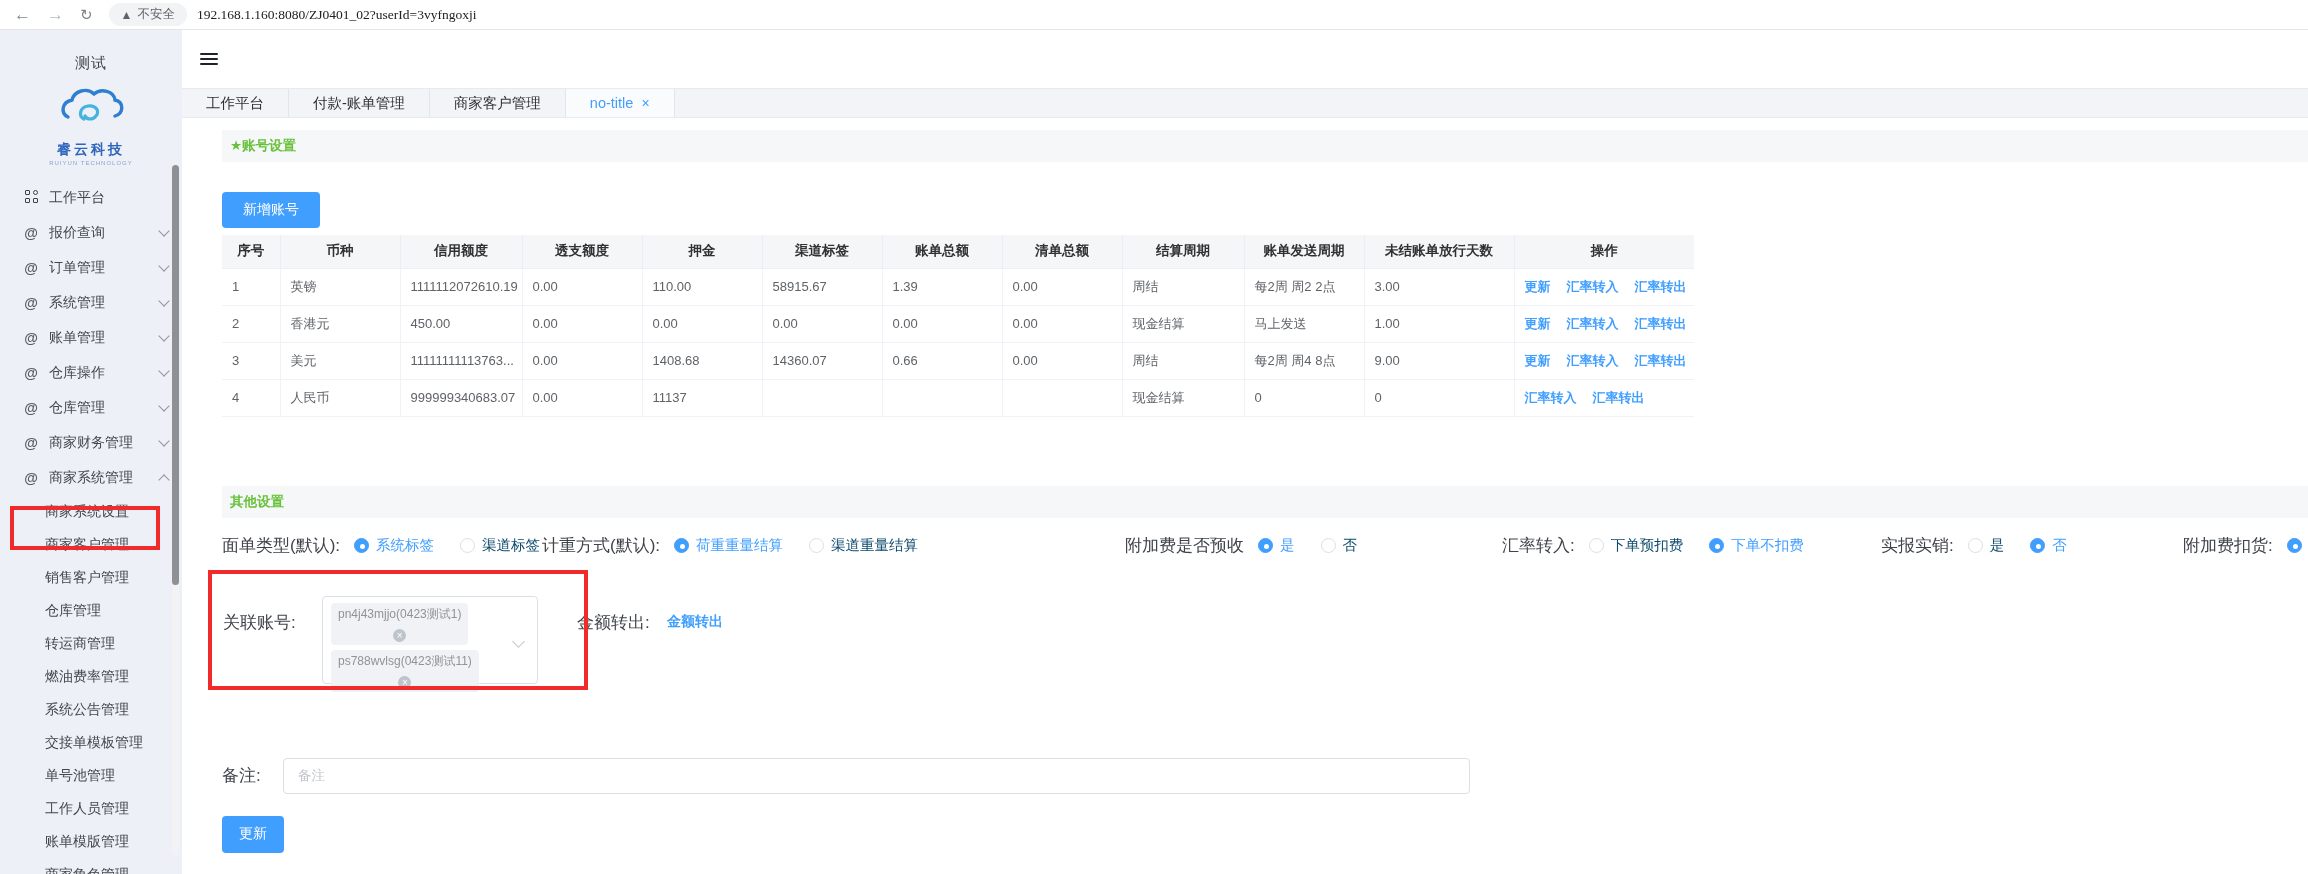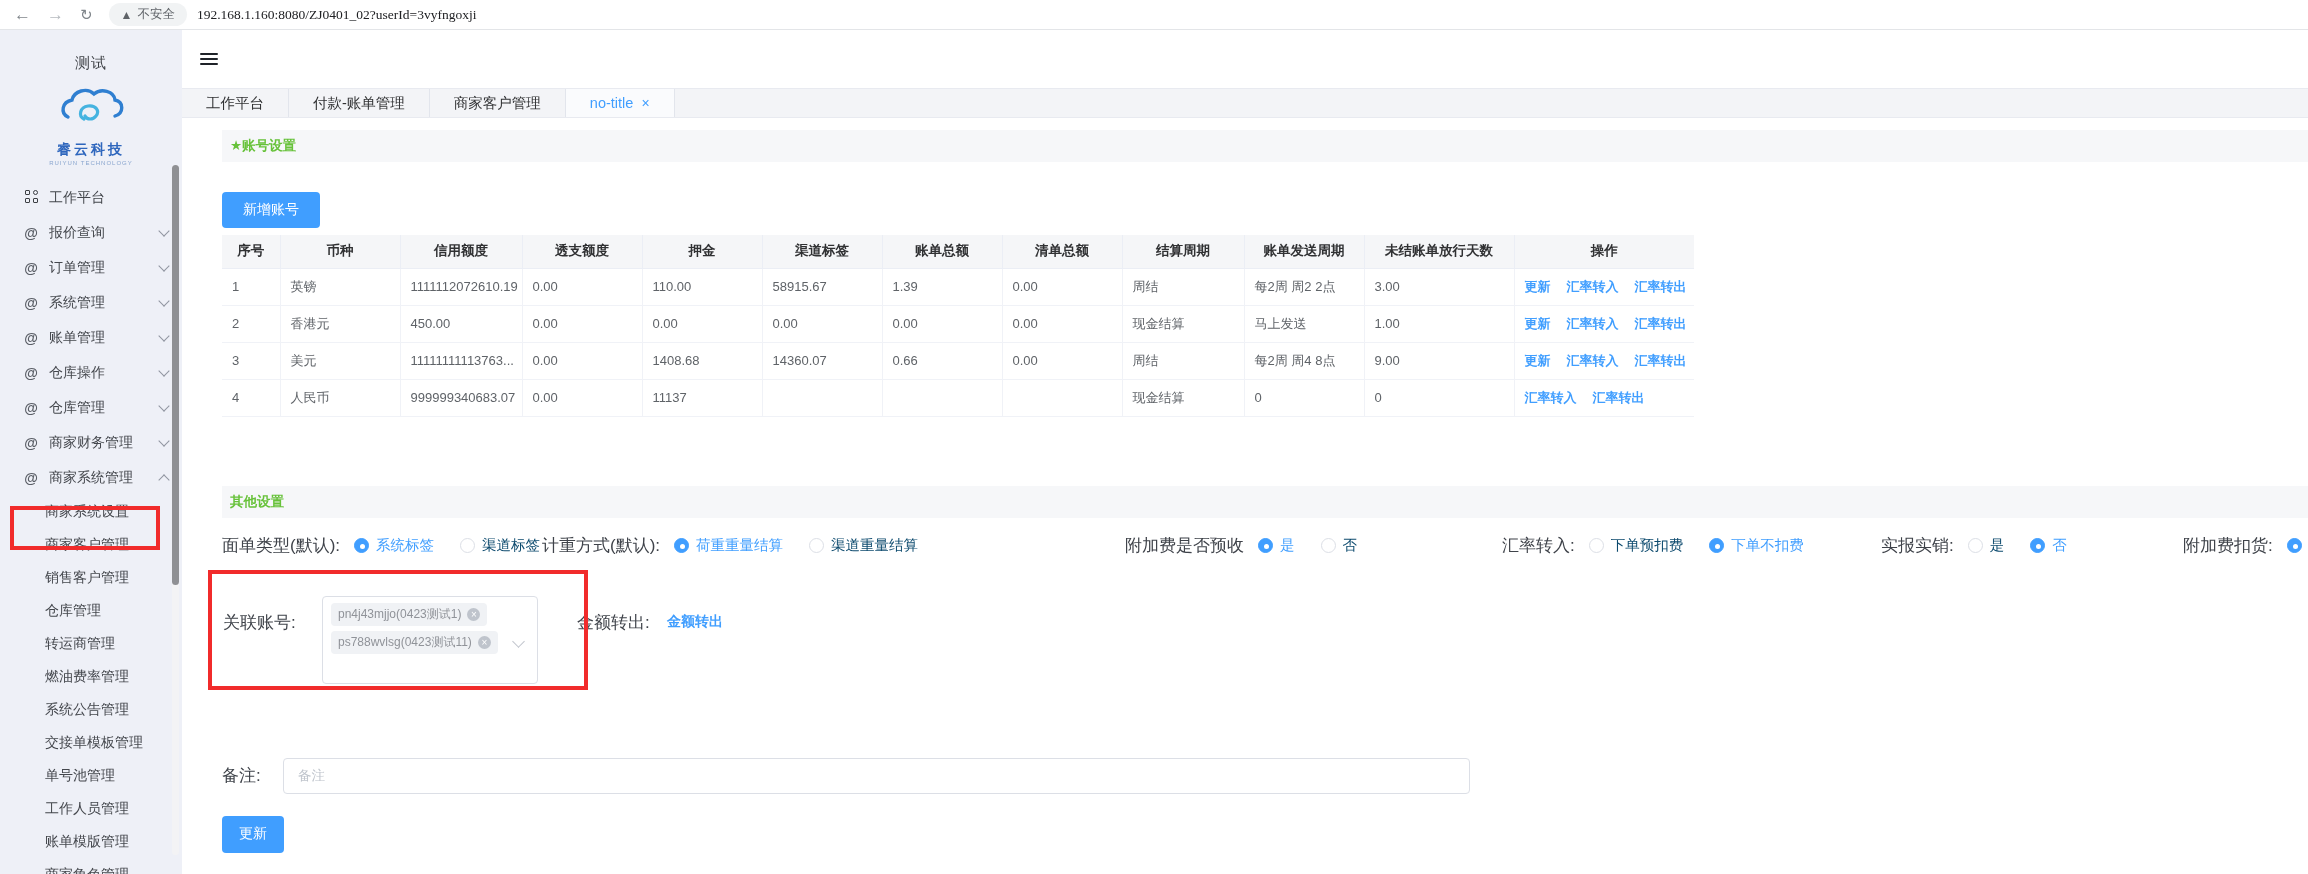--- a/index.html
+++ b/index.html
@@ -77,21 +77,21 @@
   .radio-dot { width:15px; height:15px; border-radius:50%; border:1px solid #dcdfe6; background:#fff; margin-right:7px; flex:none; position:relative; }
   .radio-opt.sel .radio-dot { background:#409eff; border-color:#409eff; }
   .radio-opt.sel .radio-dot::after { content:""; position:absolute; left:5px; top:5px; width:5px; height:5px; border-radius:50%; background:#fff; }
   .radio-text { font-size:14.5px; color:#0c4a6e; }
   .radio-opt.sel .radio-text { color:#409eff; }
 
   
   .assoc-row { position:relative; margin-top:36px; height:120px; }
   .assoc-label { position:absolute; left:1px; top:15px; font-size:17px; color:#3f434a; }
   .multiselect { position:absolute; left:100px; top:0; width:216px; height:88px; border:1px solid #dcdfe6; border-radius:4px; background:#fff; padding:6px 8px; cursor:pointer; }
-  .ms-tag { display:inline-flex; align-items:center; gap:6px; background:#f0f2f5; border-radius:4px; padding:3px 7px; margin-bottom:5px; font-size:12px; color:#909399; }
+  .ms-tag { display:inline-flex; align-items:center; gap:6px; background:#f0f2f5; border-radius:4px; padding:3px 7px; margin-bottom:5px; font-size:12px; color:#909399;flex-direction:column; }
   .tag-close { width:13px; height:13px; border-radius:50%; background:#bfc4cc; color:#fff; font-size:10px; line-height:13px; text-align:center; cursor:pointer; }
   .ms-chevron { position:absolute; right:14px; top:40px; width:9px; height:9px; border-right:1.5px solid #c0c4cc; border-bottom:1.5px solid #c0c4cc; transform:rotate(45deg); }
   .transfer-label { position:absolute; left:355px; top:15px; font-size:17px; color:#3f434a; }
   .transfer-link { position:absolute; left:445px; top:17px; font-size:14px; font-weight:bold; color:#409eff; text-decoration:none; cursor:pointer; }
 
   
   .remark-row { display:flex; align-items:center; margin-top:42px; }
   .remark-label { width:61px; font-size:17px; color:#3f434a; flex:none; }
   .remark-input { width:1187px; height:36px; border:1px solid #dcdfe6; border-radius:4px; padding:0 14px; font-size:13.5px; color:#303133; outline:none; font-family:inherit; }
   .remark-input::placeholder { color:#bfc4cc; }

